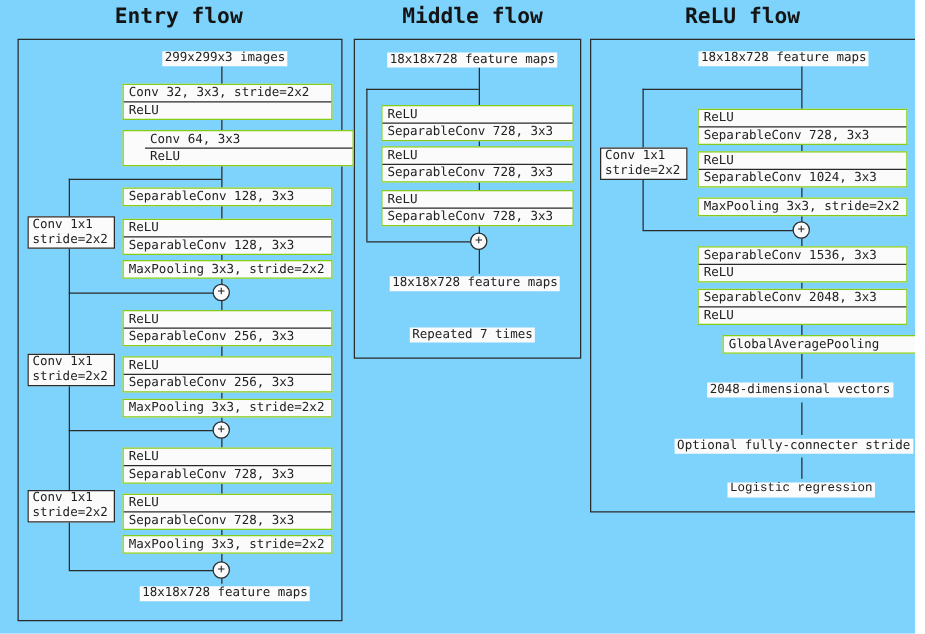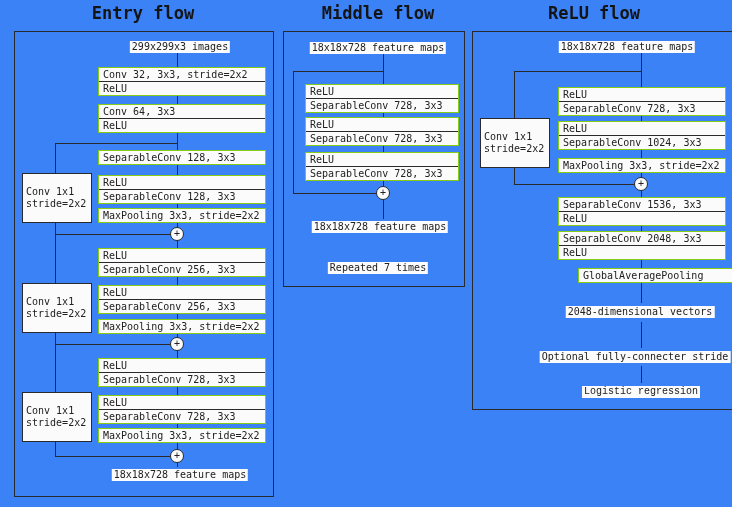--- a/index.html
+++ b/index.html
@@ -1,36 +1,36 @@
 <!DOCTYPE html>
 <html><head>
 <meta charset="utf-8">
 <style>
   html,body{margin:0;padding:0;background:#ffffff;}
   #canvas{
     position:relative;width:732px;height:507px;overflow:hidden;
-    background:#3b82f6;color:#212121;
+    background:#7dd3fc;color:#212121;
     font-family:"DejaVu Sans Mono","Liberation Mono",monospace;
   }
   .flow-title{
     position:absolute;transform:translateX(-50%);
     font-size:17px;font-weight:bold;white-space:nowrap;color:#141414;
   }
   .outer{position:absolute;border:1px solid #2a2a2a;}
   .vline{position:absolute;width:1px;background:#2a2a2a;}
   .hline{position:absolute;height:1px;background:#2a2a2a;}
   .node{
     position:absolute;border:1px solid #84cc16;background:#fbfbfb;
     font-size:10px;z-index:2;
   }
   .node .row{height:13px;line-height:13px;padding-left:4px;white-space:nowrap;}
   .node .row + .row{border-top:1px solid #2a2a2a;}
   .shortcut{
     position:absolute;border:1px solid #2a2a2a;background:#fbfbfb;
-    font-size:10px;line-height:12px;padding:12px 3px;white-space:nowrap;z-index:2;
+    font-size:10px;line-height:12px;padding:0 3px;white-space:nowrap;z-index:2;
   }
   .plus{
     position:absolute;width:14px;height:14px;box-sizing:border-box;
     border:1px solid #2a2a2a;border-radius:50%;background:#fbfbfb;
     text-align:center;line-height:12px;font-size:10px;z-index:3;
   }
   .cap{
     position:absolute;transform:translateX(-50%);
     font-size:10px;line-height:12px;white-space:nowrap;
     background:#fbfbfb;padding:0 2px;z-index:2;
@@ -50,21 +50,21 @@
   <div class="hline" style="left:55px;top:234px;width:122px;"></div>
   <div class="hline" style="left:55px;top:344px;width:122px;"></div>
   <div class="hline" style="left:55px;top:456px;width:122px;"></div>
 
   <div class="cap" style="left:180px;top:41px;">299x299x3 images</div>
 
   <div class="node" style="left:98px;top:67px;width:166px;">
     <div class="row">Conv 32, 3x3, stride=2x2</div>
     <div class="row">ReLU</div>
   </div>
-  <div class="node" style="left:98px;top:104px;width:166px;">
+  <div class="node" style="left:98px;top:104px;width:166px;padding-left:17px;">
     <div class="row">Conv 64, 3x3</div>
     <div class="row">ReLU</div>
   </div>
   <div class="node" style="left:98px;top:150px;width:166px;">
     <div class="row">SeparableConv 128, 3x3</div>
   </div>
   <div class="shortcut" style="left:22px;top:173px;width:62px;">
     <div>Conv 1x1</div>
     <div>stride=2x2</div>
   </div>

